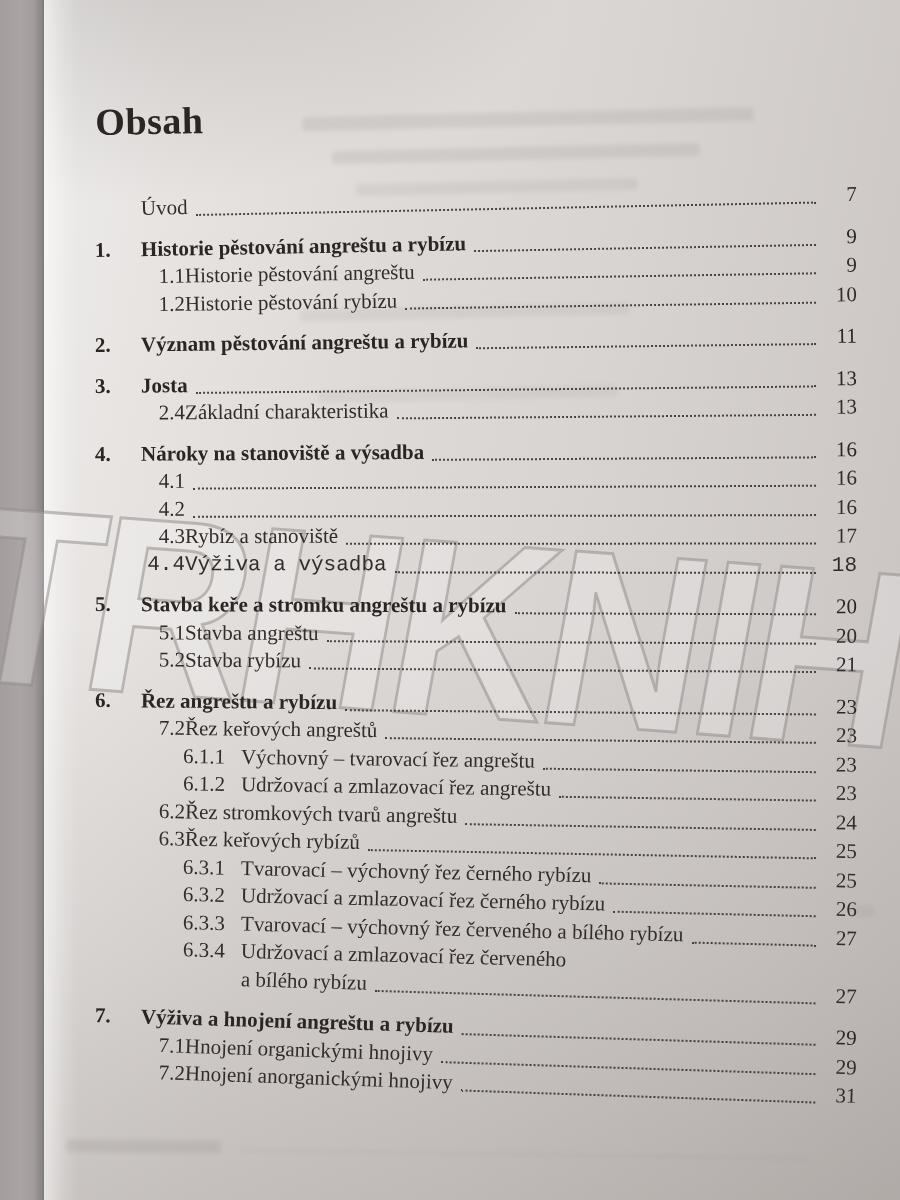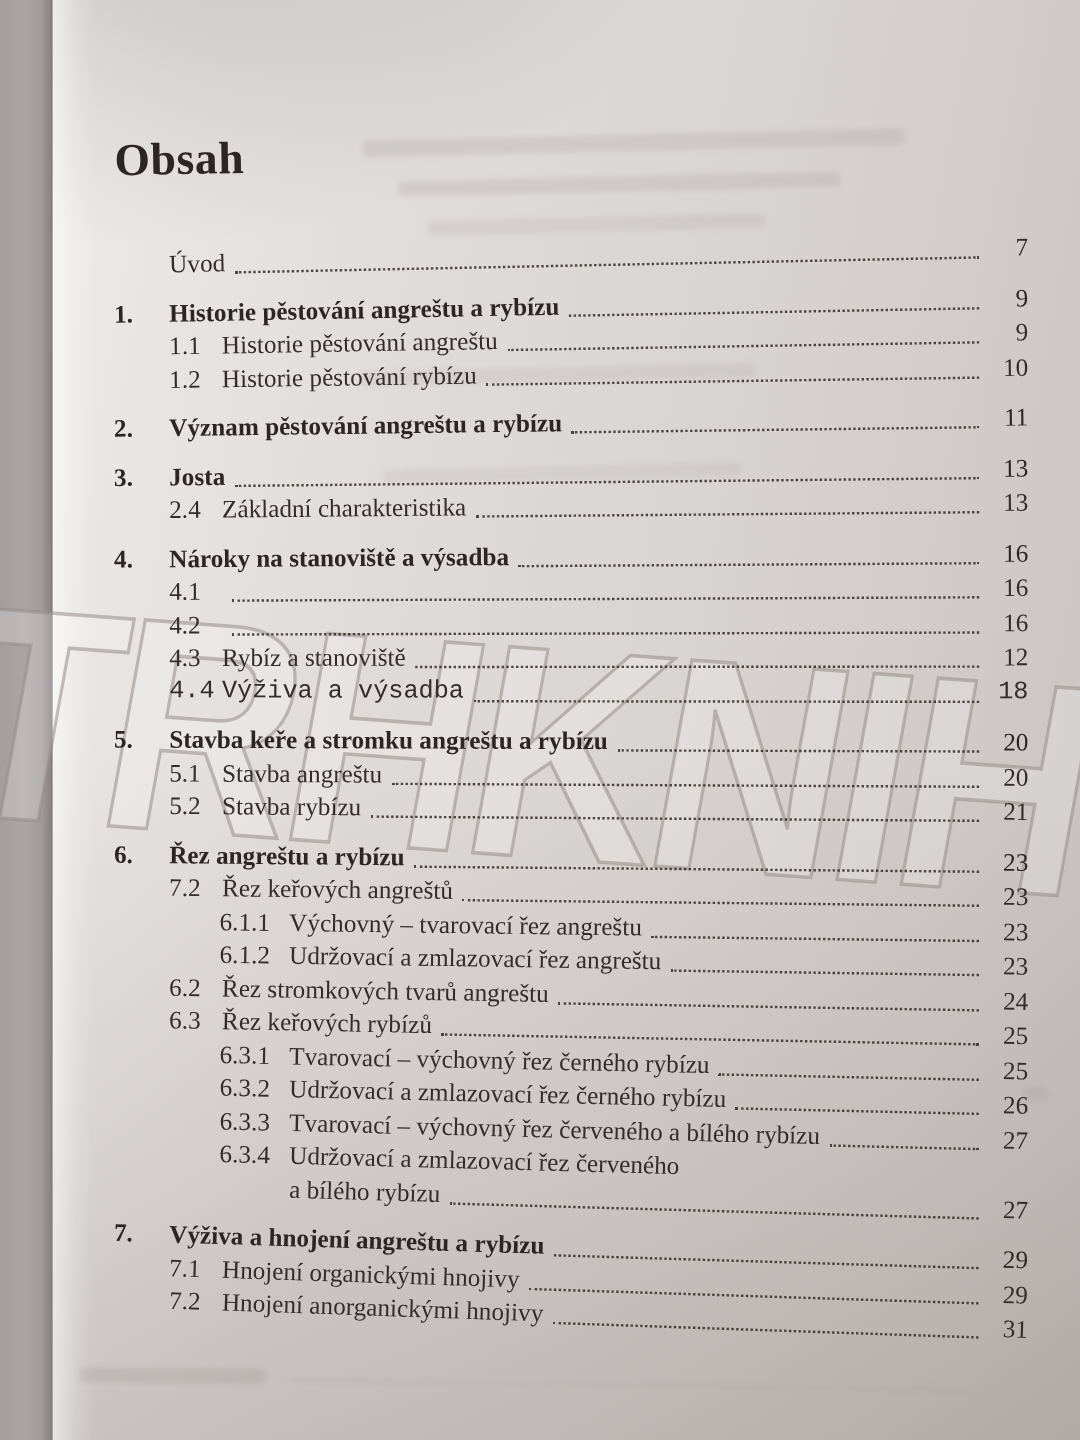--- a/index.html
+++ b/index.html
@@ -46,35 +46,35 @@
     font-family: "Liberation Sans", "DejaVu Sans", sans-serif;
     font-size: 252px; font-weight: 700; letter-spacing: -9px;
     white-space: nowrap; line-height: 1;
     color: rgba(255,255,255,0.22);
     -webkit-text-stroke: 3px rgba(147,141,137,0.55);
     transform: rotate(4.2deg) skewX(-6deg) scaleX(0.88);
     transform-origin: 0 0;
     pointer-events: none;
   }
   
-  .content { position: absolute; left: 95px; top: 112px; width: 762px; color: #322d2a; }
+  .content { position: absolute; left: 95px; top: 100px; width: 762px; color: #322d2a; }
   .title {
     font-size: 38px; font-weight: 700; letter-spacing: 0.5px;
     color: #2b2623; transform: rotate(-1deg); transform-origin: 0 0;
   }
   .toc { margin-top: 52px; }
   .row {
     display: flex; align-items: baseline;
     height: 27.5px; font-size: 21px; line-height: 27.5px;
     transform-origin: 0 50%;
   }
   .row.chapter { font-weight: 700; margin-top: 13px; color: #2b2623; }
   .row .num { flex: 0 0 auto; }
   .lvl0 .num { width: 46px; }
-  .lvl1 { padding-left: 46px; } .lvl1 .num { width: 44px; }
+  .lvl1 { padding-left: 46px; } .lvl1 .num { width: 44px; text-align: right; }
   .lvl2 { padding-left: 88px; } .lvl2 .num { width: 58px; }
   .lvl3 { padding-left: 146px; } .lvl3 .num { width: 0; }
   .row .label { flex: 0 1 auto; white-space: nowrap; }
   .row .leader {
     flex: 1 1 auto; min-width: 14px; align-self: flex-end;
     border-bottom: 2.5px dotted rgba(48,42,38,0.85);
     margin: 0 5px 6px 8px; height: 0;
   }
   .row .page-num { flex: 0 0 auto; width: 36px; text-align: right; font-weight: 400; }
   .row.chapter .page-num { font-weight: 400; }
@@ -156,21 +156,21 @@
         </div>
         <div class="row lvl1" style="transform: rotate(-0.15deg);">
           <span class="num">4.2</span>
           <span class="leader"></span>
           <span class="page-num">16</span>
         </div>
         <div class="row lvl1" style="transform: rotate(-0.04deg);">
           <span class="num">4.3</span>
           <span class="label">Rybíz a stanoviště</span>
           <span class="leader"></span>
-          <span class="page-num">12</span>
+          <span class="page-num">17</span>
         </div>
         <div class="row lvl1" style="transform: rotate(0.07deg); font-family: Liberation Mono, monospace;">
           <span class="num">4.4</span>
           <span class="label">Výživa a výsadba</span>
           <span class="leader"></span>
           <span class="page-num">18</span>
         </div>
         <div class="row lvl0 chapter" style="transform: rotate(0.18deg);">
           <span class="num">5.</span>
           <span class="label">Stavba keře a stromku angreštu a rybízu</span>

